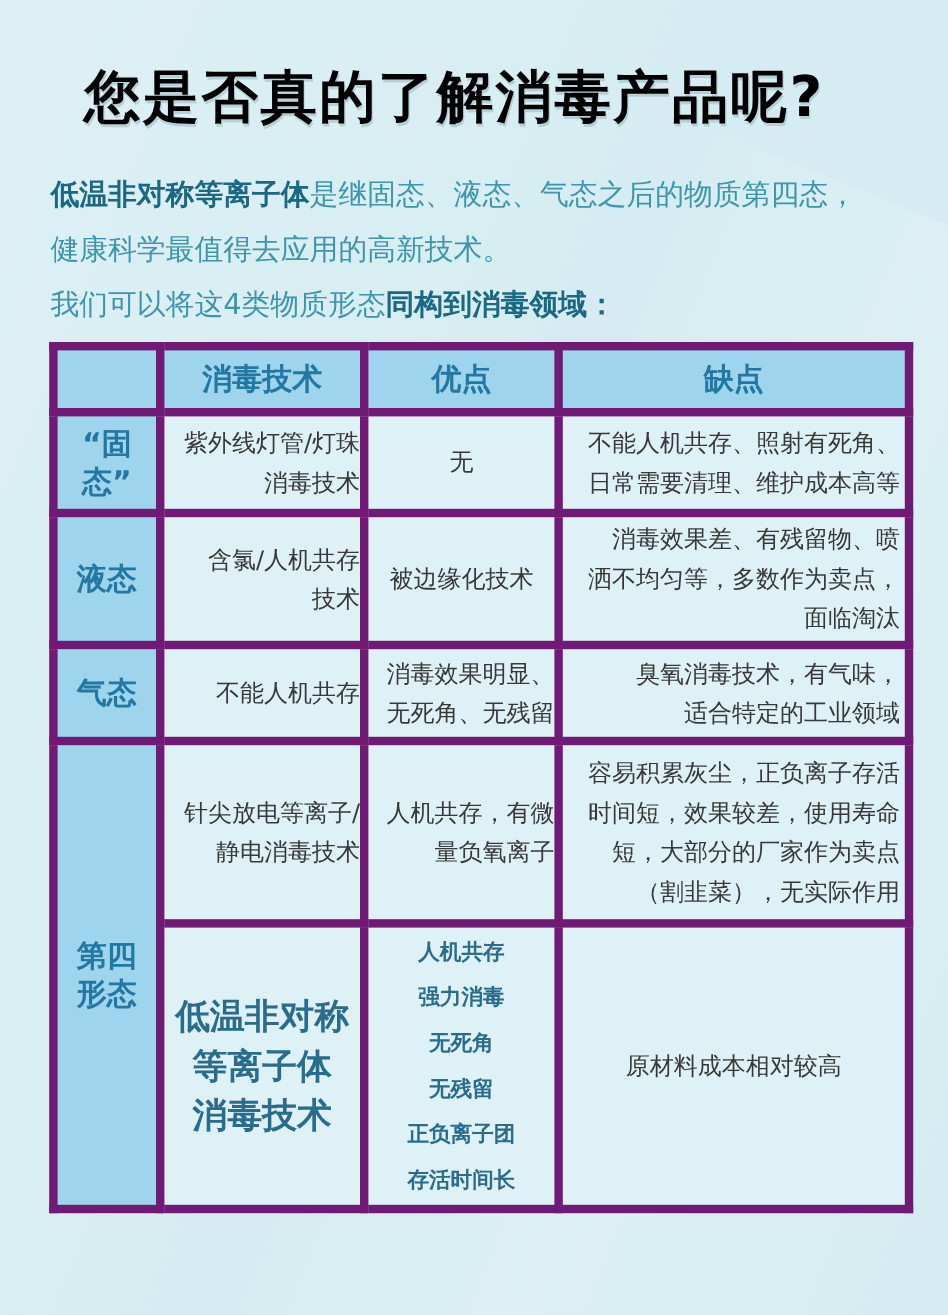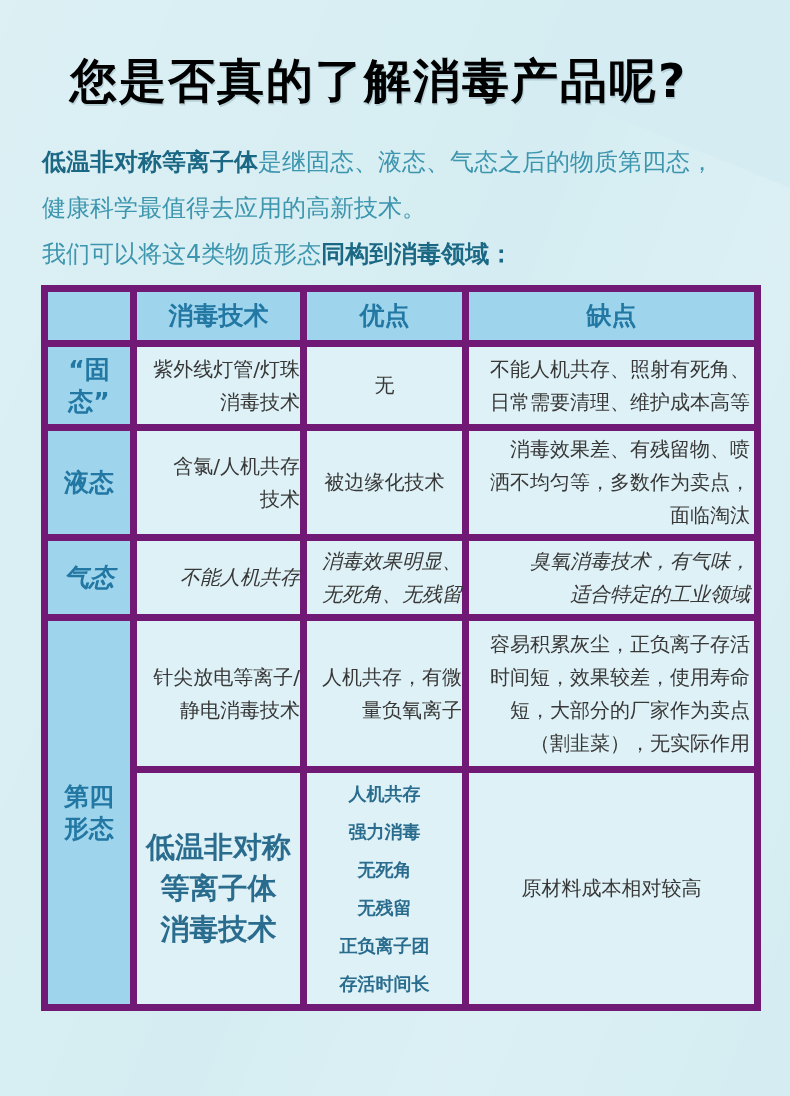--- a/index.html
+++ b/index.html
@@ -60,21 +60,21 @@
     color:#383838;font-size:20px;line-height:33px;
     white-space:pre-line;text-align:right;
   }
   .info-table td.tech{padding-left:12px;}
   .info-table td.pros{padding-left:10px;}
   .info-table td.cons{padding-left:13px;padding-right:4px;}
   .info-table td.center{text-align:center;padding-left:0;padding-right:0;}
   .r-head{height:55px;}
   .r1{height:84px;}
   .r2{height:110px;}
-  .r3{height:80px;font-style:italic;}
+  .r3{height:80px;}
   .r4a{height:152px;}
   .r4b{height:238px;}
   .r4b td.tech{
     text-align:center;padding:0;
     font-size:29px;font-weight:bold;color:#2a6c8e;line-height:41px;
   }
   .r4b td.pros{
     text-align:center;padding:0;
     font-size:18px;font-weight:bold;color:#2a6c8e;line-height:38px;
   }

